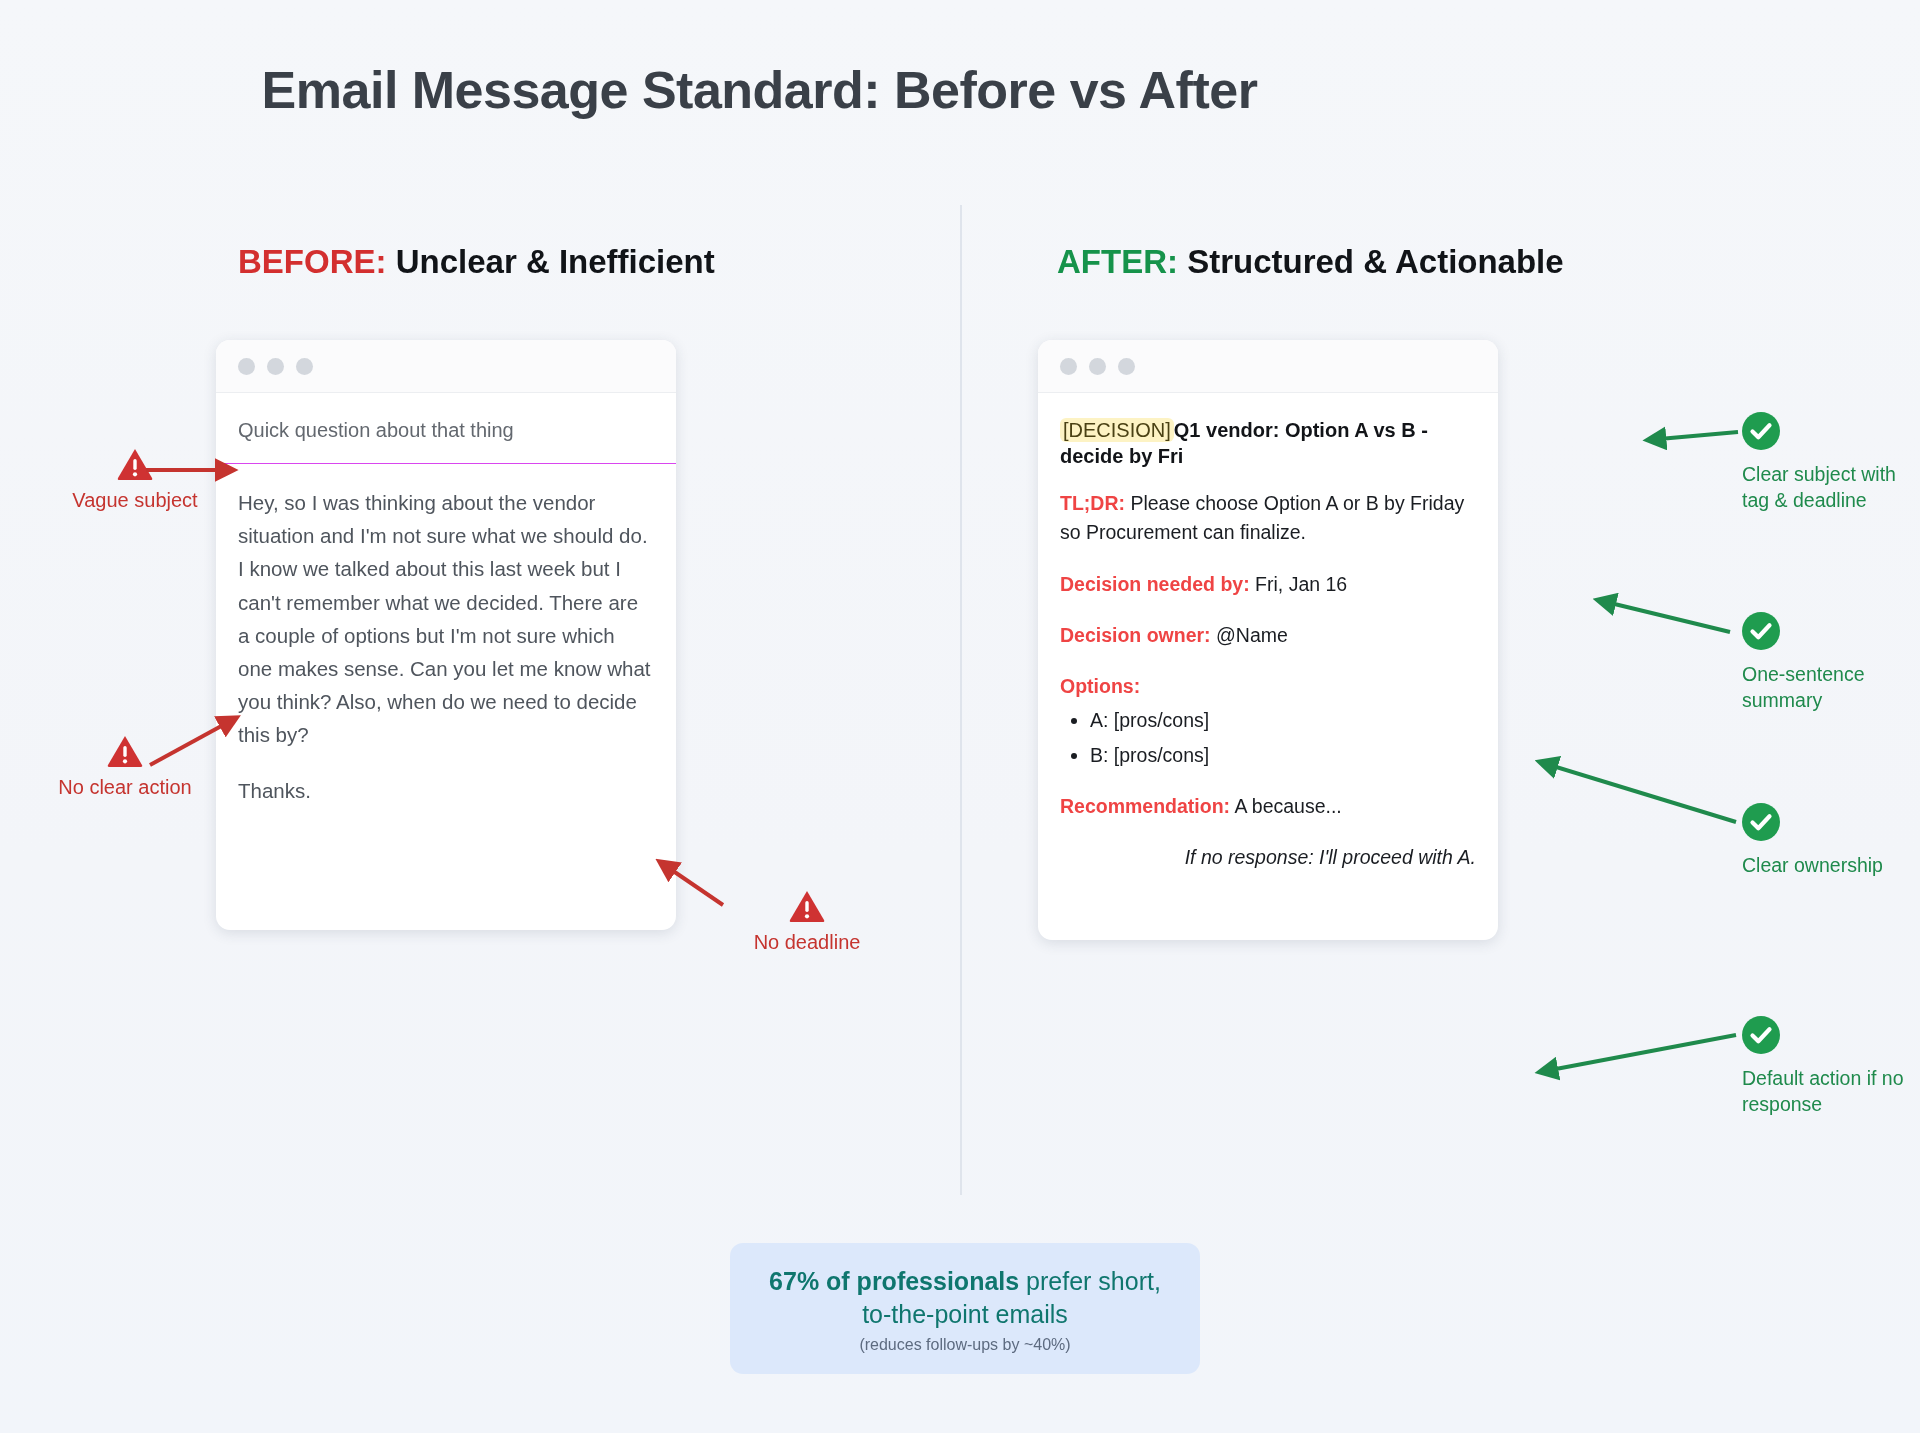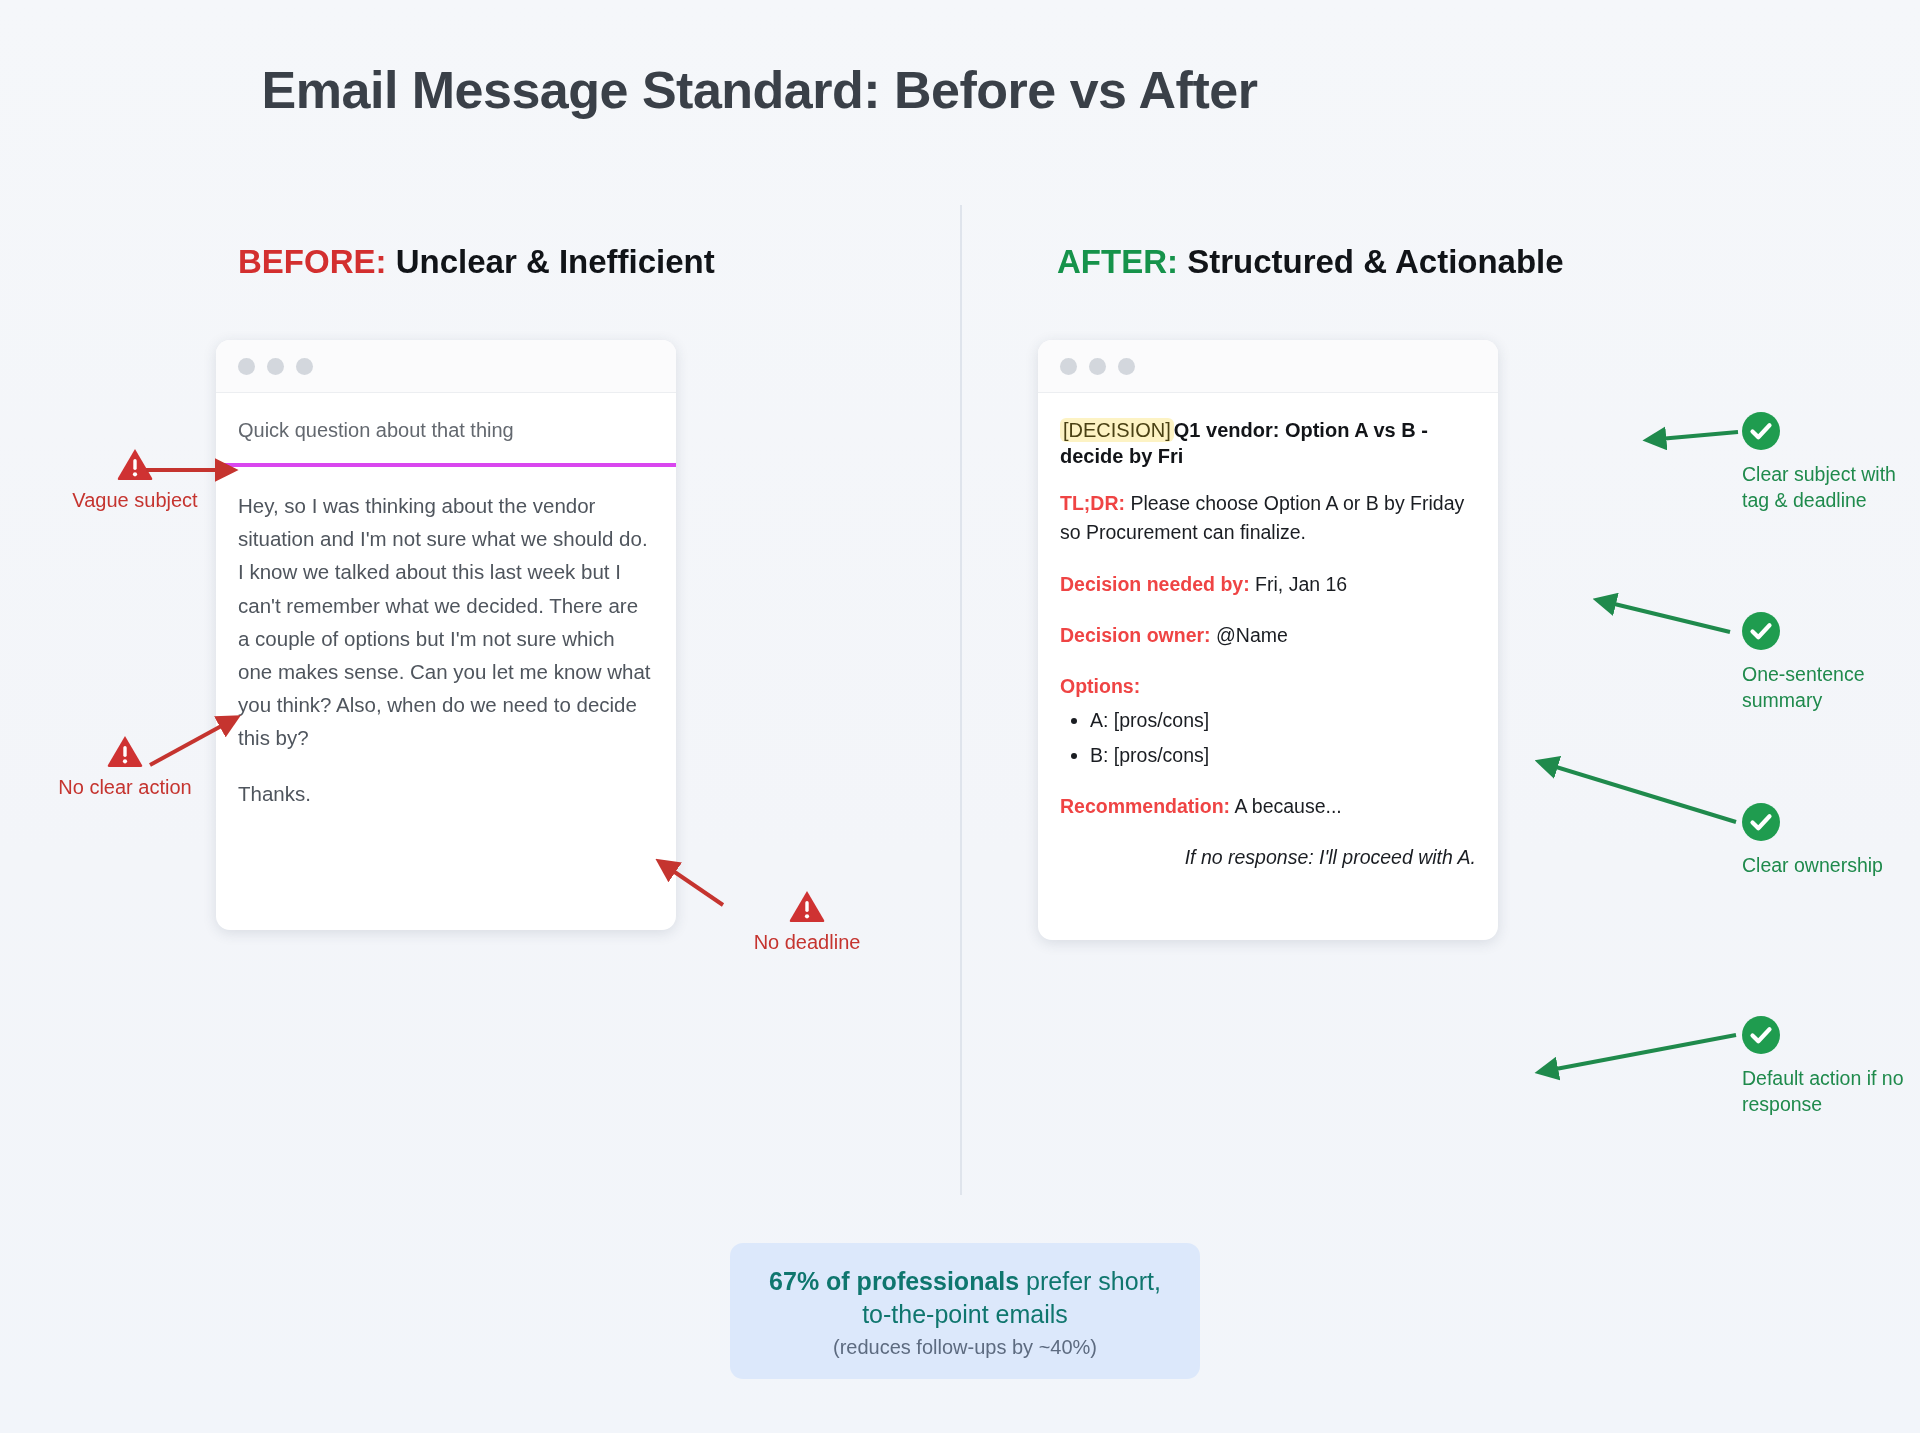--- a/index.html
+++ b/index.html
@@ -78,21 +78,21 @@
   .dot {
     width: 17px; height: 17px;
     border-radius: 50%;
     background: #d3d7dd;
   }
 
   .card-subject {
     padding: 24px 22px 20px 22px;
     font-size: 20px;
     color: #63686f;
-    border-bottom: 4px solid #d946ef;
+    border-bottom: 1px solid #d946ef;
     line-height: 1.3;
   }
   .card-subject.structured {
     color: #121418;
     font-weight: bold;
     border-bottom: none;
     padding-bottom: 6px;
   }
   .tag-decision {
     background: #fdf3c4;
@@ -169,21 +169,21 @@
     padding: 22px 22px 20px 22px;
     text-align: center;
   }
   .stat-line1 {
     font-size: 25px;
     color: #0f766e;
     line-height: 1.32;
   }
   .stat-line1 b { font-weight: bold; }
   .stat-sub {
-    font-size: 20px;
+    font-size: 16px;
     color: #5d6b80;
     margin-top: 5px;
   }
 </style>
 </head>
 <body>
 
 <div class="page">
 
   <div class="page-title">Email Message Standard: Before vs After</div>

